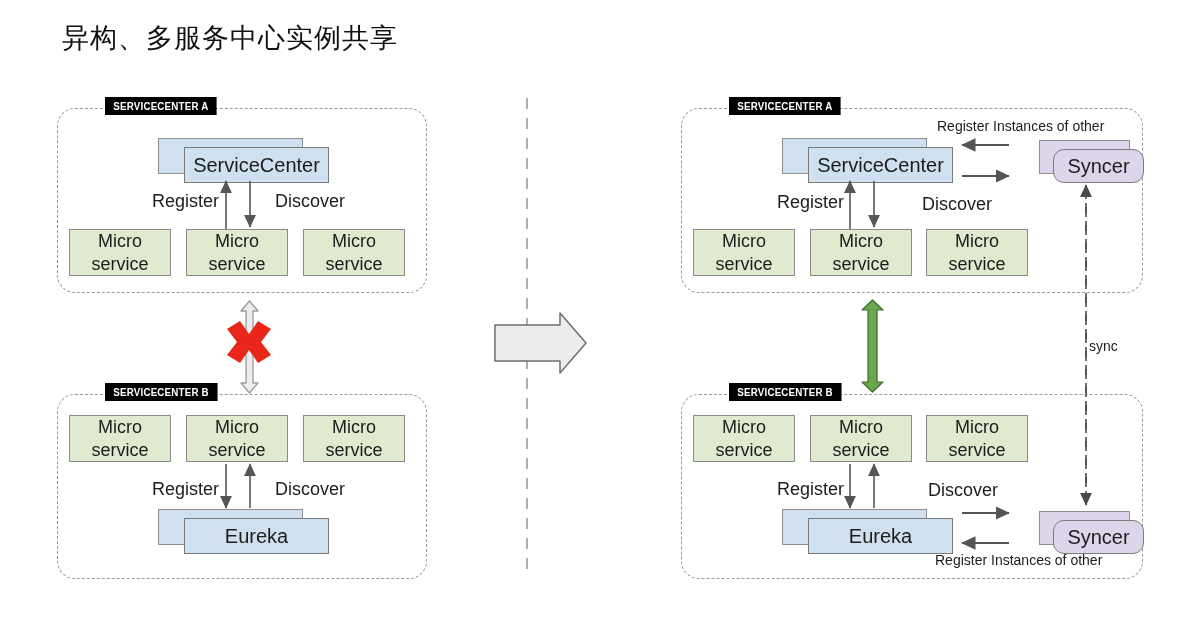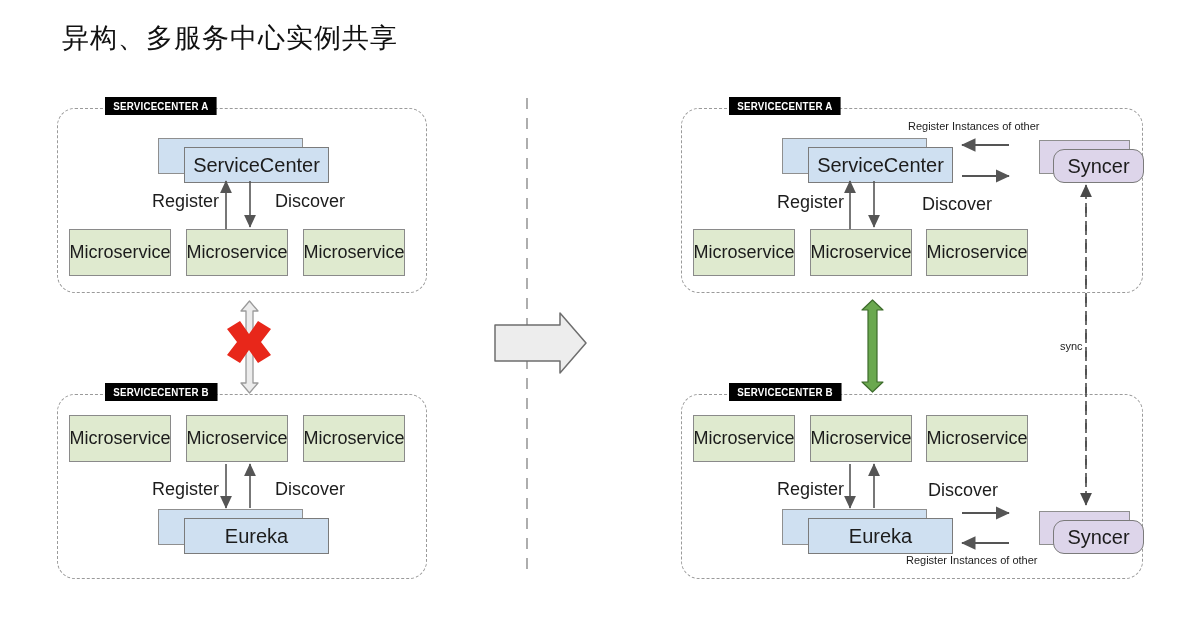--- a/index.html
+++ b/index.html
@@ -49,30 +49,30 @@
   }
   .blue .card-back{background:#cfe0f1;}
   .blue .card-front{background:#cfe0f1;margin-left:12px;}
   .purple .card-back{background:#ddd5ea;}
   .purple .card-front{background:#ddd5ea;border-radius:11px;}
 
   
   .msvc{
     position:absolute;background:#dfeacf;
     border:1.3px solid #8a8a8a;box-sizing:border-box;
-    display:flex;flex-direction:row;align-items:center;justify-content:center;
+    display:flex;flex-direction:column;align-items:center;justify-content:center;
     font-size:18px;line-height:23px;color:#1c1c1c;
   }
 
   
   .lbl{
     position:absolute;font-size:18px;color:#1c1c1c;white-space:nowrap;
     line-height:16px;
   }
-  .lbl.small{font-size:11px;}
+  .lbl.small{font-size:14px;margin-left:29px;}
 
   svg.arrows{position:absolute;left:0;top:0;width:1201px;height:640px;overflow:visible;pointer-events:none;}
 </style>
 </head>
 <body>
 
 <div class="stage">
 
   <div class="page-title">异构、多服务中心实例共享</div>
 

